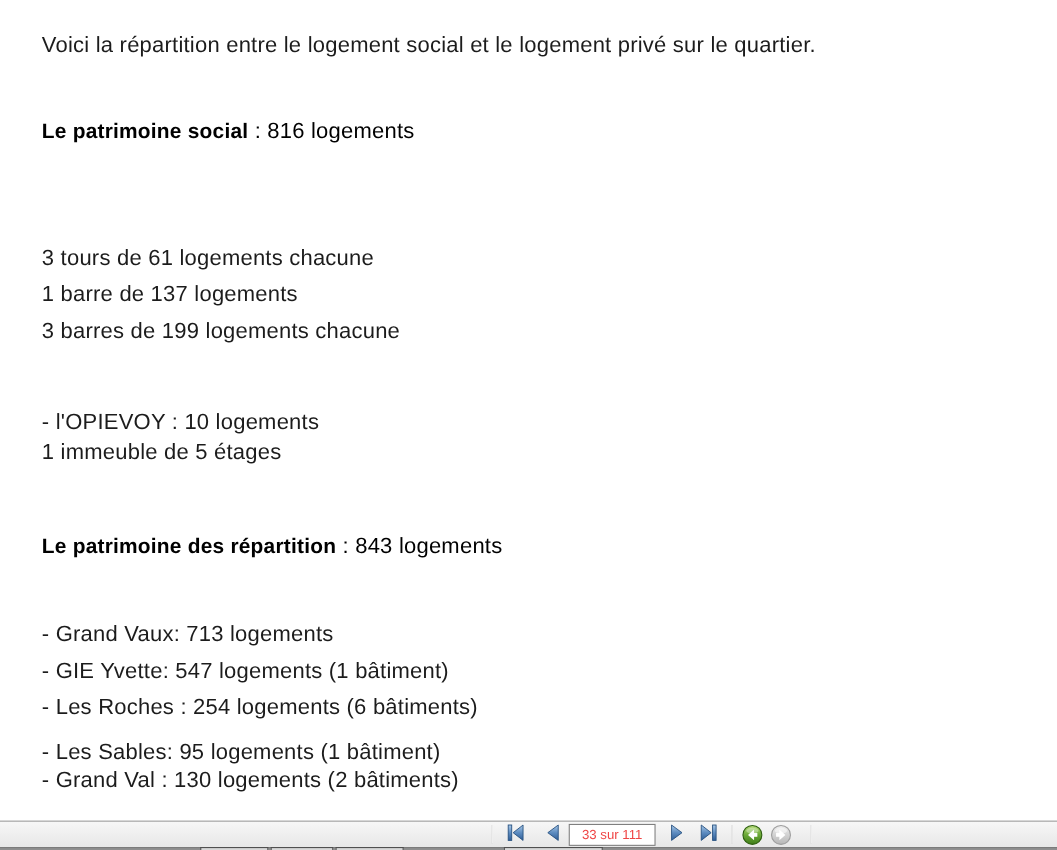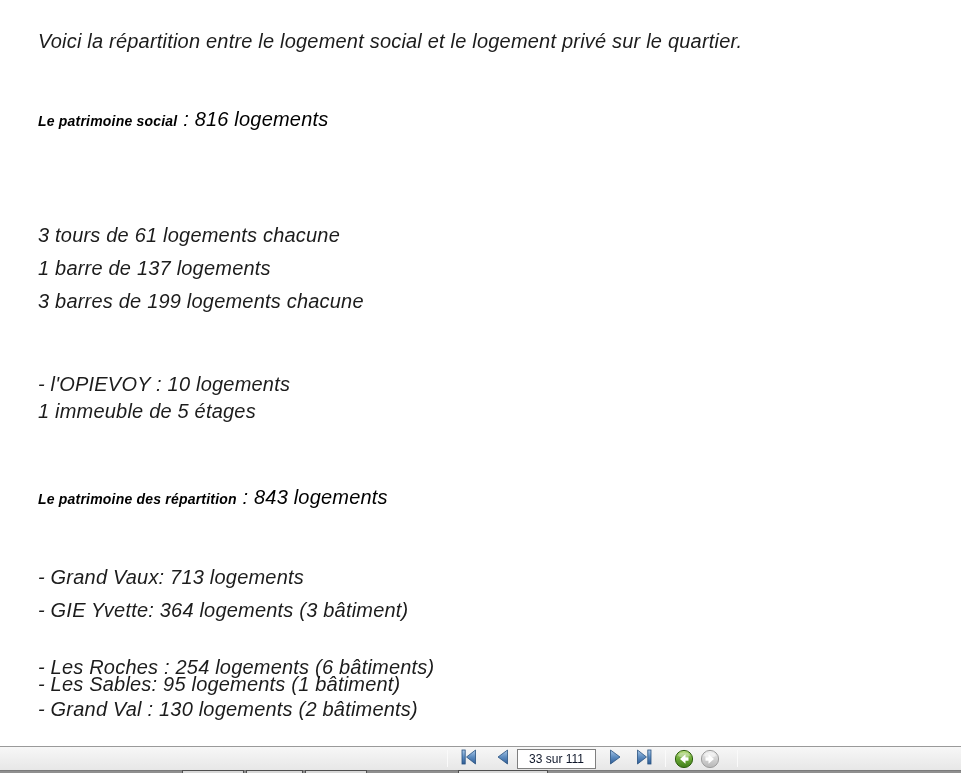--- a/index.html
+++ b/index.html
@@ -1,37 +1,37 @@
 <!DOCTYPE html>
 <html><head>
 <meta charset="utf-8">
 <style>
   * { margin:0; padding:0; box-sizing:border-box; }
   html,body { width:961px; height:773px; overflow:hidden; background:#fff;
               font-family:"Liberation Sans", sans-serif; }
   .stage { position:absolute; left:0; top:0; width:961px; height:773px; background:#ffffff; }
 
   
-  .doc { position:absolute; left:0; top:0; width:772px; height:746px; background:#ffffff; color:#181818;font-style:italic; }
+  .doc { position:absolute; left:0; top:0; width:772px; height:746px; background:#ffffff; color:#181818; }
   .line { position:absolute; left:38px; white-space:pre; font-size:20px; letter-spacing:0.2px; color:#1c1c1c; }
   .heading { font-size:20px; color:#000; }
-  .heading b { font-size:14px; font-weight:bold; letter-spacing:0.2px; }
+  .heading b { font-size:19px; font-weight:bold; letter-spacing:0.2px; }
 
   
   .toolbar { position:absolute; left:0; top:746px; width:961px; height:24px;
              background:linear-gradient(#f7f7f7, #e7e7e7);
              border-top:1px solid #9a9a9a; }
   .tb-sep { position:absolute; top:3px; width:1px; height:17px; background:#b0b0b0;
             border-right:1px solid #fafafa; }
   .nav-btn { position:absolute; top:1px; width:26px; height:21px; display:flex;
              align-items:center; justify-content:center; cursor:pointer; background:transparent; border:none; }
   .page-box { position:absolute; left:517px; top:2px; width:79px; height:20px;
               background:#ffffff; border:1px solid #7f7f7f;
               text-align:center; font-size:12px; font-family:"Liberation Sans", sans-serif;
-              color:#0f172a; padding:0 2px; }
+              color:#ef4444; padding:0 2px; }
   .round-btn { position:absolute; top:2px; width:20px; height:20px; border:none;
                background:transparent; padding:0; cursor:pointer; }
 
   
   .bottomstrip { position:absolute; left:0; top:770px; width:961px; height:3px; background:#8f8f8f;
                  border-top:1px solid #7b7b7b; }
   .stub { position:absolute; top:-1px; height:4px; background:#d8d8d8;
           border:1px solid #4f4f4f; border-bottom:none; }
 </style>
 </head>
@@ -68,22 +68,22 @@
     <p class="line" style="top:224px">3 tours de 61 logements chacune</p>
     <p class="line" style="top:257px">1 barre de 137 logements</p>
     <p class="line" style="top:290px">3 barres de 199 logements chacune</p>
 
     <p class="line" style="top:373px">- l'OPIEVOY : 10 logements</p>
     <p class="line" style="top:400px">1 immeuble de 5 étages</p>
 
     <p class="line heading" style="top:486px"><b>Le patrimoine des répartition</b><span> : 843 logements</span></p>
 
     <p class="line" style="top:566px">- Grand Vaux: 713 logements</p>
-    <p class="line" style="top:599px">- GIE Yvette: 364 logements (3 bâtiment)</p>
-    <p class="line" style="top:656px">- Les Roches : 254 logements (6 bâtiments)</p>
+    <p class="line" style="top:599px">- GIE Yvette: 547 logements (1 bâtiment)</p>
+    <p class="line" style="top:632px">- Les Roches : 254 logements (6 bâtiments)</p>
     <p class="line" style="top:673px">- Les Sables: 95 logements (1 bâtiment)</p>
     <p class="line" style="top:698px">- Grand Val : 130 logements (2 bâtiments)</p>
   </div>
 
   <div class="toolbar">
 
     <div class="tb-sep" style="left:447px"></div>
 
     <button class="nav-btn" style="left:455px" title="">
       <span>

